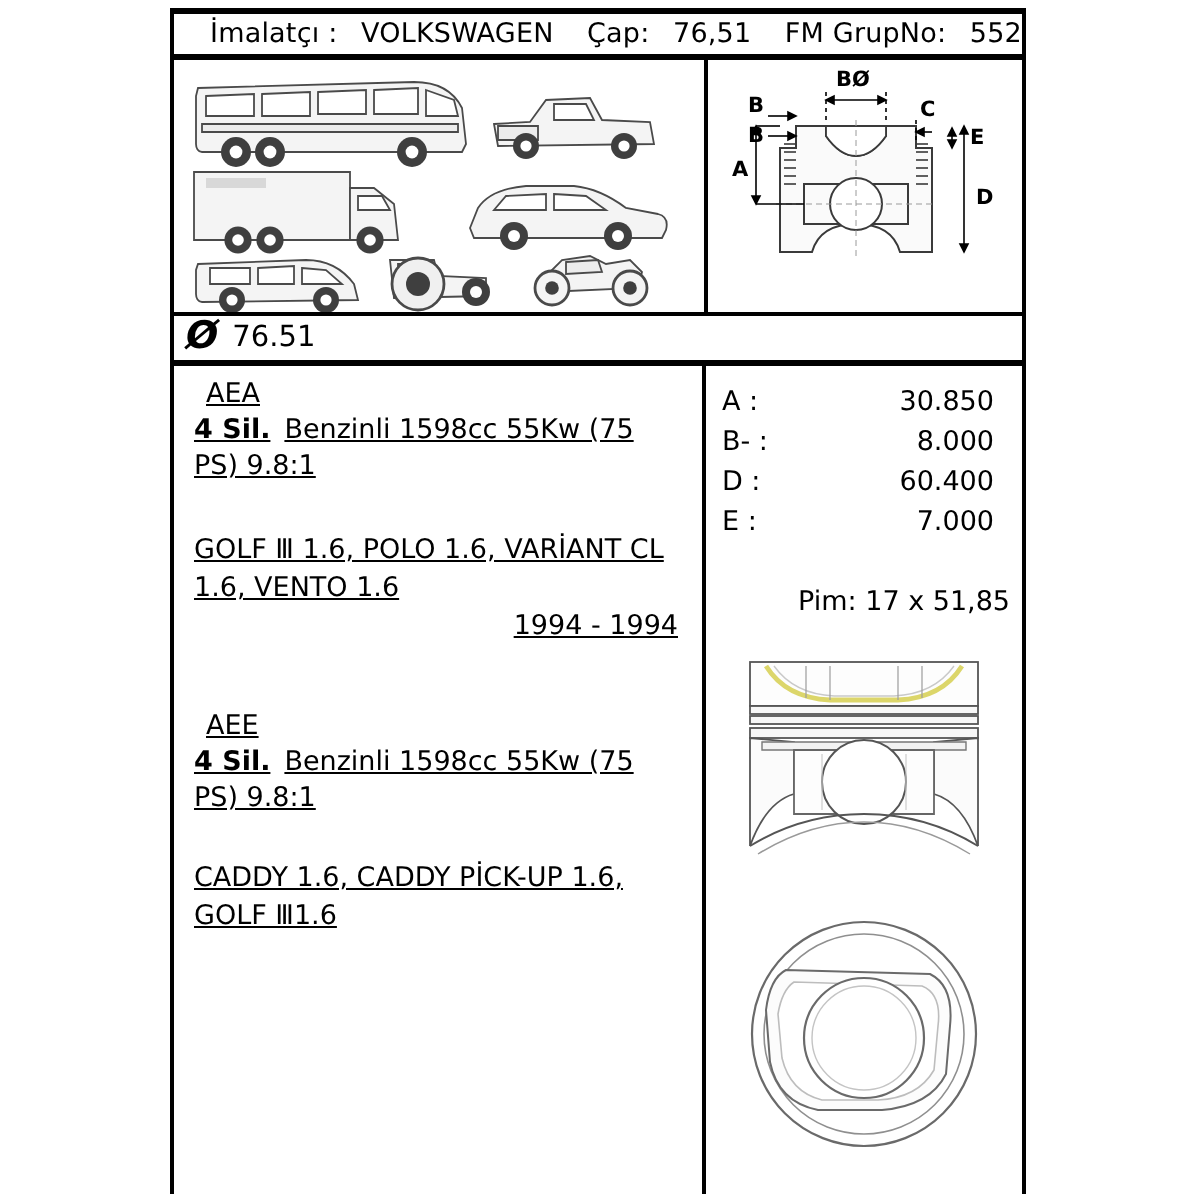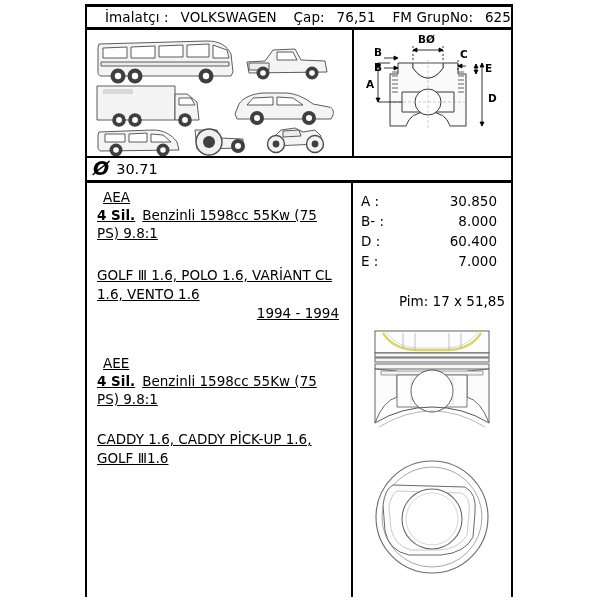--- a/index.html
+++ b/index.html
@@ -185,21 +185,21 @@
     <span class="hdr-seg">İmalatçı :</span>
     <span class="hdr-gap-sm"></span>
     <span class="hdr-seg">VOLKSWAGEN</span>
     <span class="hdr-gap-lg"></span>
     <span class="hdr-seg">Çap:</span>
     <span class="hdr-gap-sm"></span>
     <span class="hdr-seg">76,51</span>
     <span class="hdr-gap-lg"></span>
     <span class="hdr-seg">FM GrupNo:</span>
     <span class="hdr-gap-sm"></span>
-    <span class="hdr-seg">625</span>
+    <span class="hdr-seg">552</span>
   </div>
 
   <div id="upper-row">
 
     <div id="vehicles-cell">
       <svg viewBox="0 0 267 126" width="267" height="126">
         <g fill="#f4f4f4" stroke="#4a4a4a" stroke-width="0.9">
 
           <g>
             <path d="M12 14 L120 11 C133 11 140 16 144 24 L146 42 L144 46 L14 46 C12 46 11 44 11 42 L11 18 Z"></path>
@@ -362,21 +362,21 @@
           <text x="131" y="42">E</text>
           <text x="12" y="58">A</text>
           <text x="134" y="72">D</text>
         </g>
       </svg>
     </div>
   </div>
 
   <div id="diameter-bar">
     <span class="dia-symbol">Ø</span>
-    <span class="dia-value">30.71</span>
+    <span class="dia-value">76.51</span>
   </div>
 
   <div id="lower-row">
 
     <div id="applications-cell">
 
       <div class="app-entry">
         <div class="app-code">AEA</div>
         <div class="app-spec">
           <span class="cyl">4 Sil.</span><span>Benzinli 1598cc 55Kw (75 PS) 9.8:1</span>

